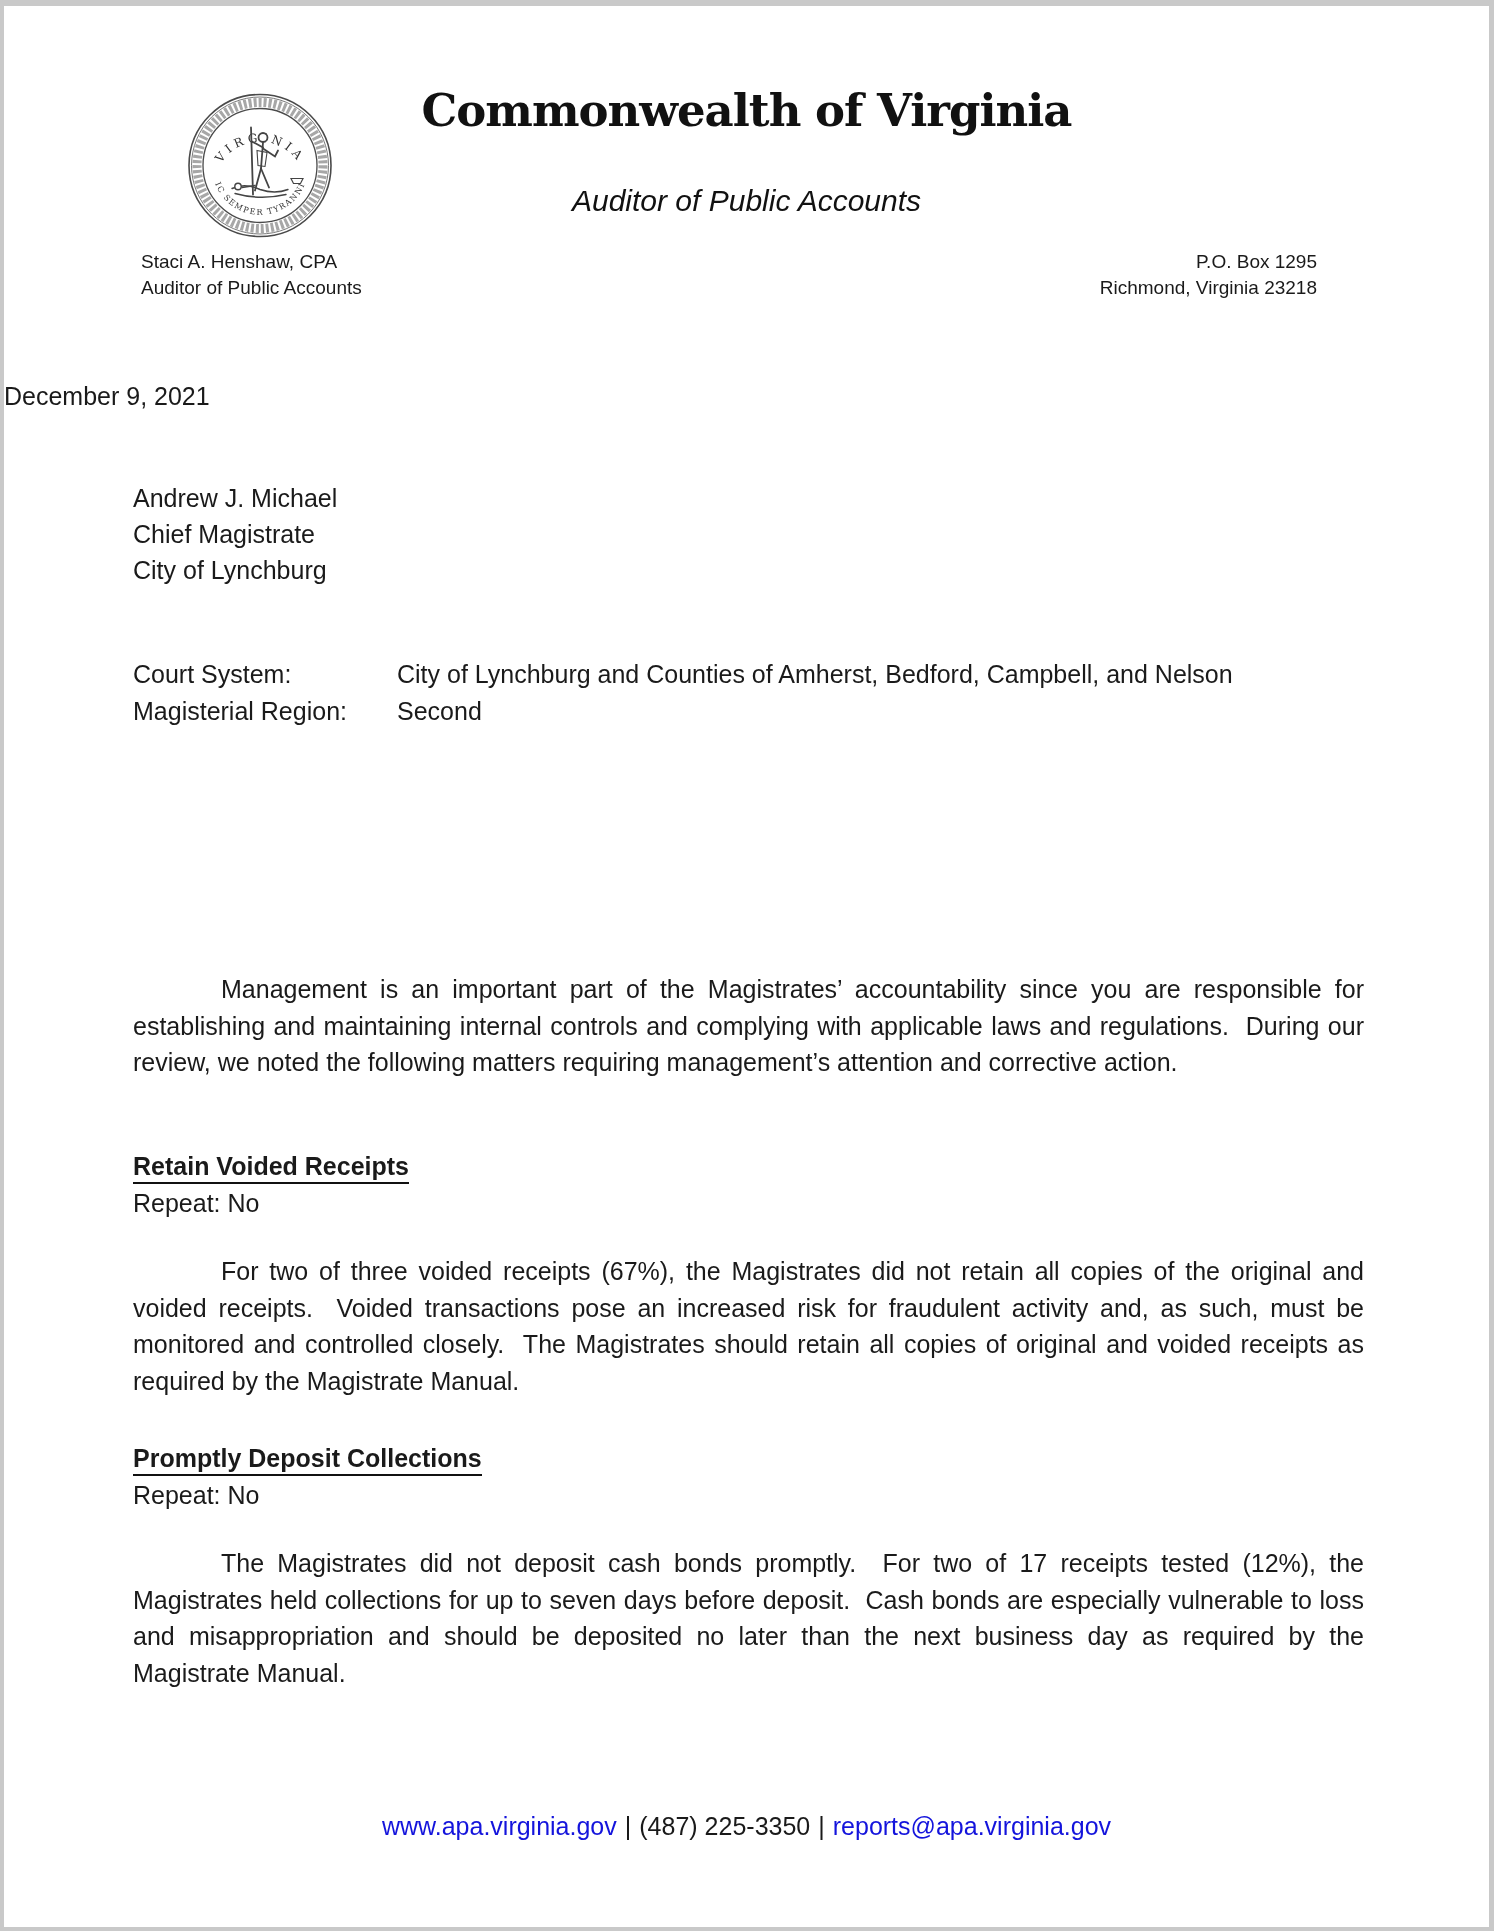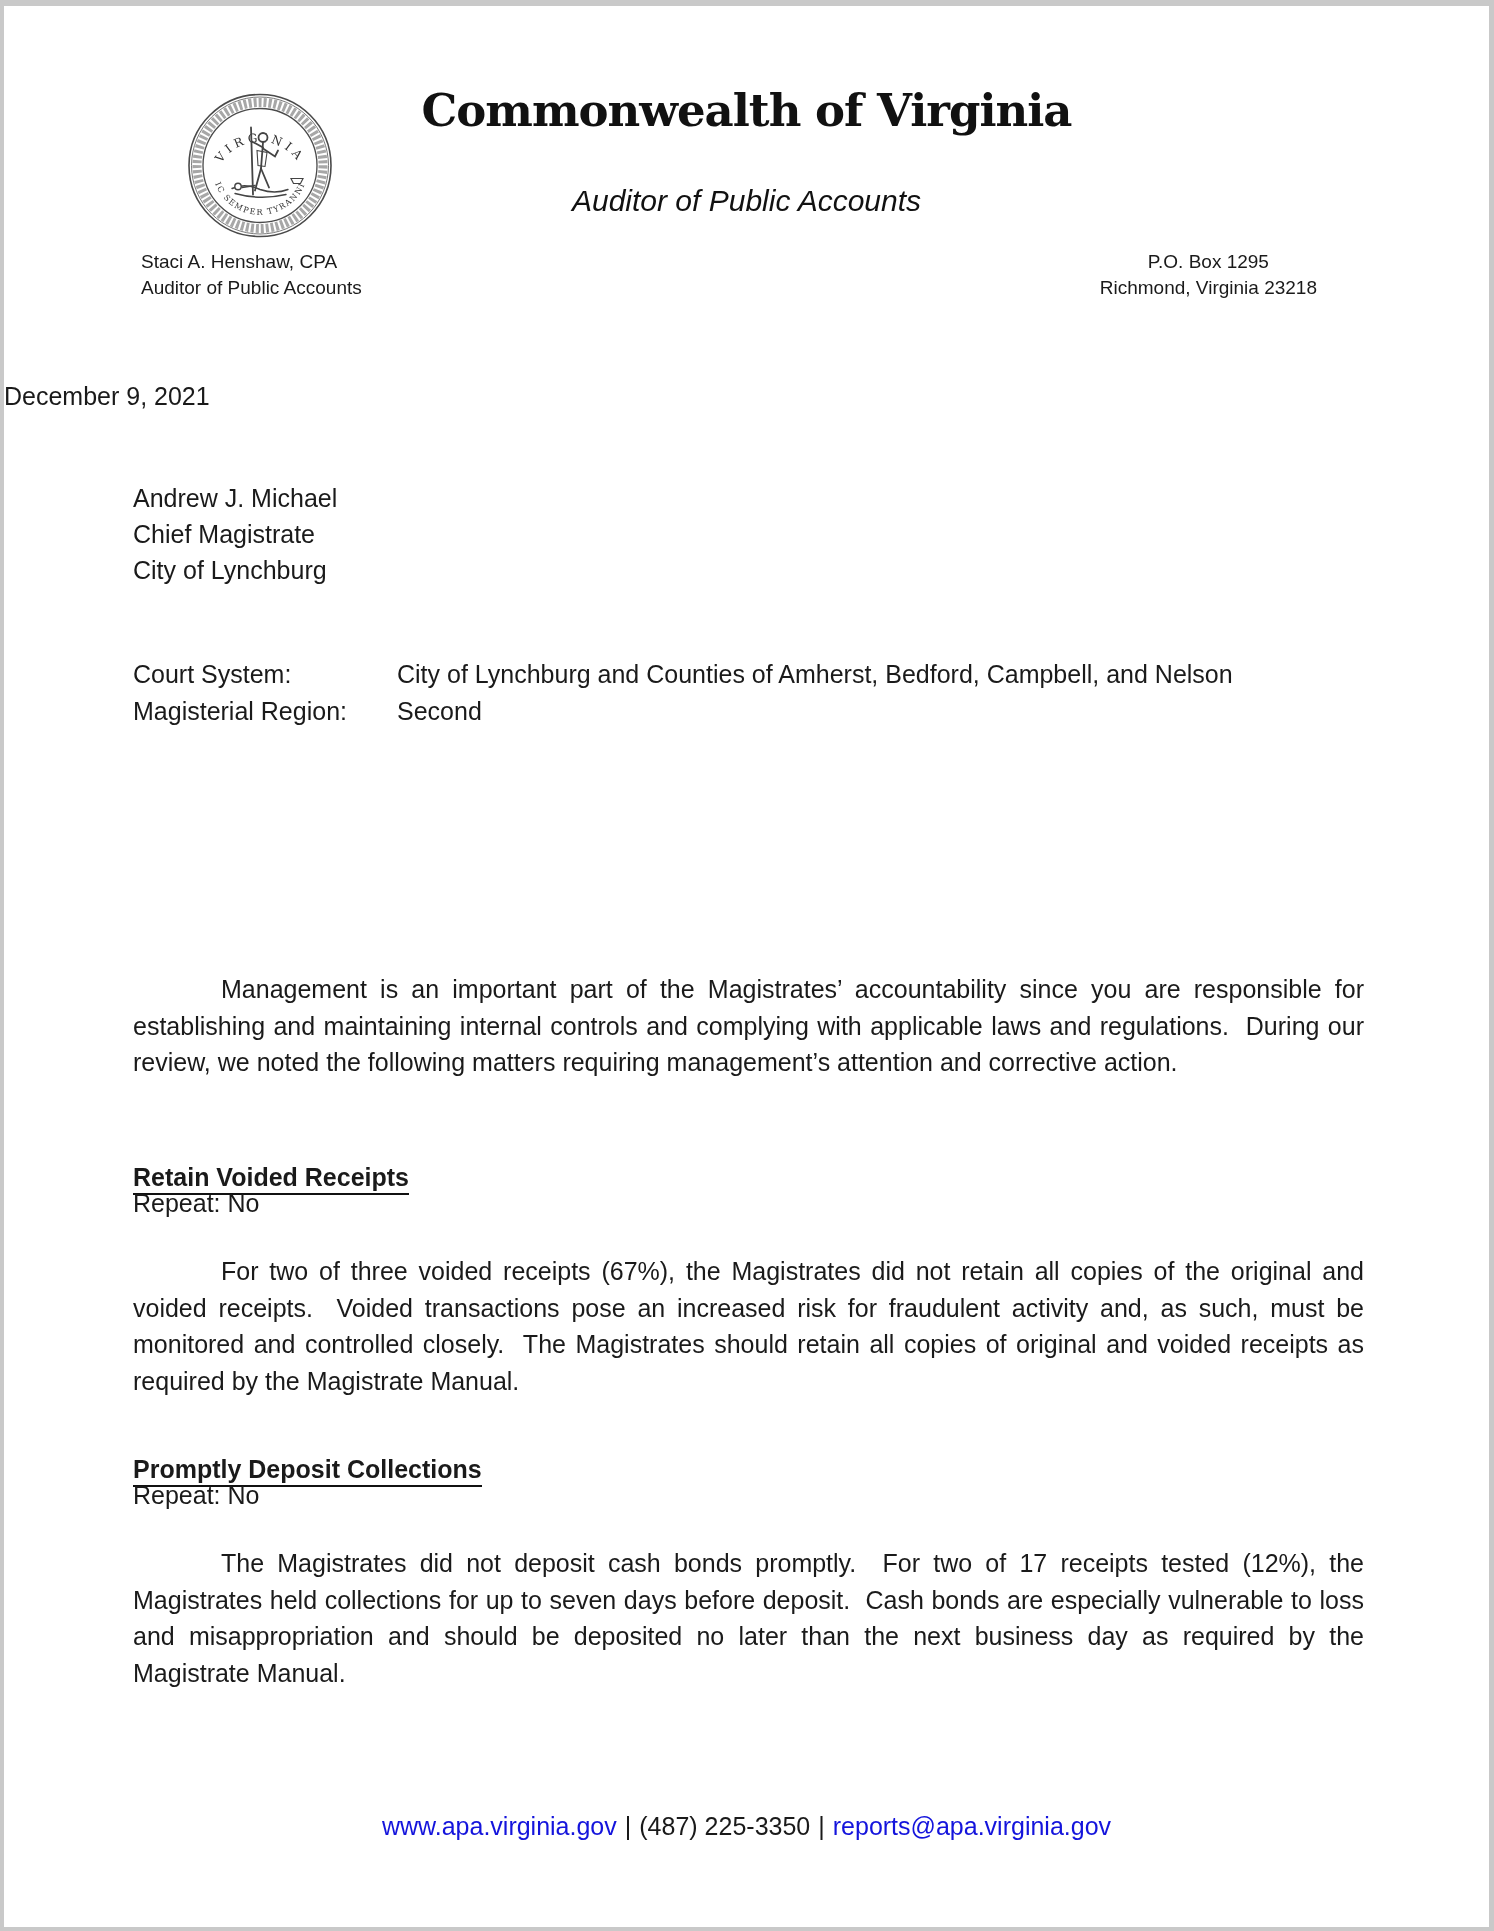--- a/index.html
+++ b/index.html
@@ -21,21 +21,21 @@
   .org-title {
     left:0; right:0; top:78px; text-align:center;
     font-family:"DejaVu Serif", serif; font-weight:700;
     font-size:45px; letter-spacing:-1px; color:#111;
   }
   .org-subtitle {
     left:0; right:0; top:178px; text-align:center;
     font-style:italic; font-size:30px; color:#111;
   }
   .contact-left { left:137px; top:243px; font-size:19px; line-height:26px; }
-  .contact-right { right:172px; top:243px; font-size:19px; line-height:26px; text-align:center; }
+  .contact-right { right:172px; top:243px; font-size:19px; line-height:26px; text-align:right; }
 
   
   .letter-date { left:0; right:0; top:368px; text-align:left; font-size:25px;margin-top:8px; }
 
   
   .recipient { left:129px; top:474px; font-size:25px; line-height:36px; }
 
   
   .audit-details { left:129px; top:650px; font-size:25px; line-height:37px; }
   .audit-row { display:flex; }
@@ -46,21 +46,21 @@
   .para {
     left:129px; width:1231px; font-size:25px; line-height:36.5px;
     text-align:justify; white-space:pre-wrap; text-indent:88px;
   }
   .p1 { top:856px; }
   .p2 { top:965px; }
   .p3 { top:1247px; }
   .p4 { top:1539px; }
 
   .finding-heading { left:129px; font-size:25px; font-weight:700; }
-  .finding-heading span { display:inline-block; border-bottom:2.5px solid #111; padding-bottom:1px;margin-top:11px; }
+  .finding-heading span { display:inline-block; border-bottom:2.5px solid #111; padding-bottom:1px; }
   .h1 { top:1146px; }
   .h2 { top:1438px; }
   .repeat-line { left:129px; font-size:25px; }
   .r1 { top:1183px; }
   .r2 { top:1475px; }
 
   
   .footer { left:0; right:0; top:1806px; text-align:center; font-size:25px; }
   .footer a { color:var(--link-color,#0000EE); text-underline-offset:4px; cursor:pointer; }
   .footer .sep { color:#1a1a1a; padding:0 8px; }

